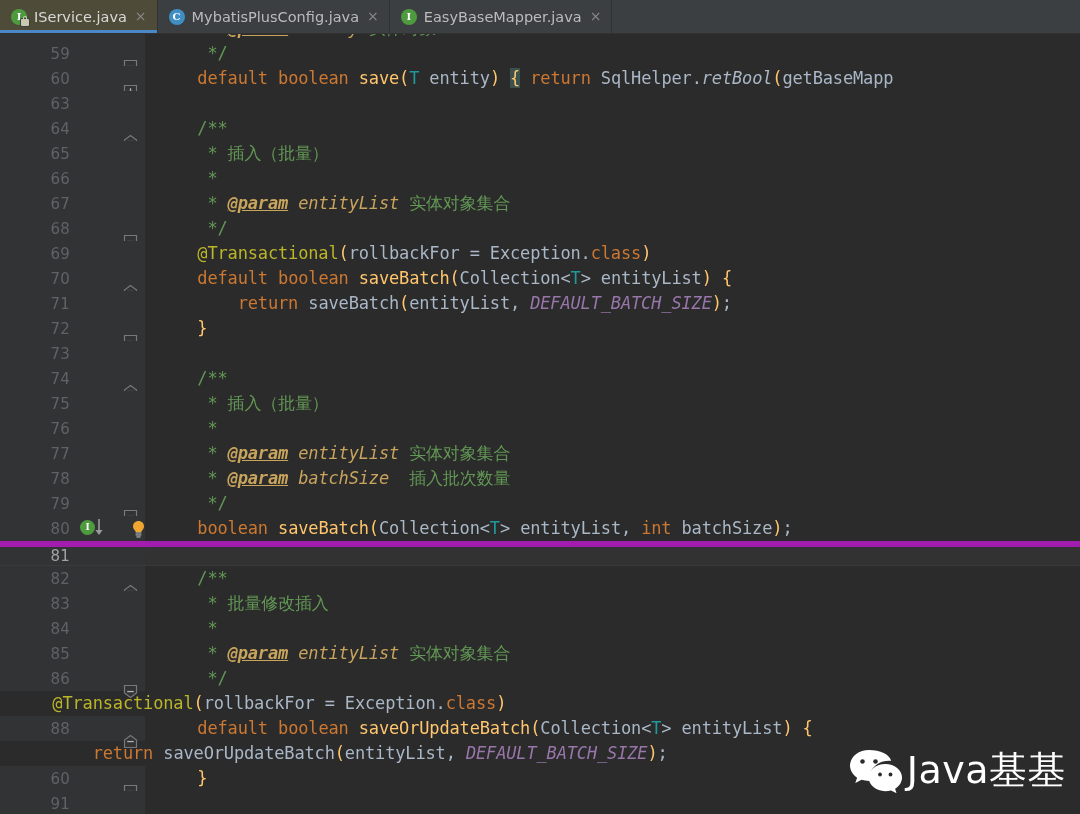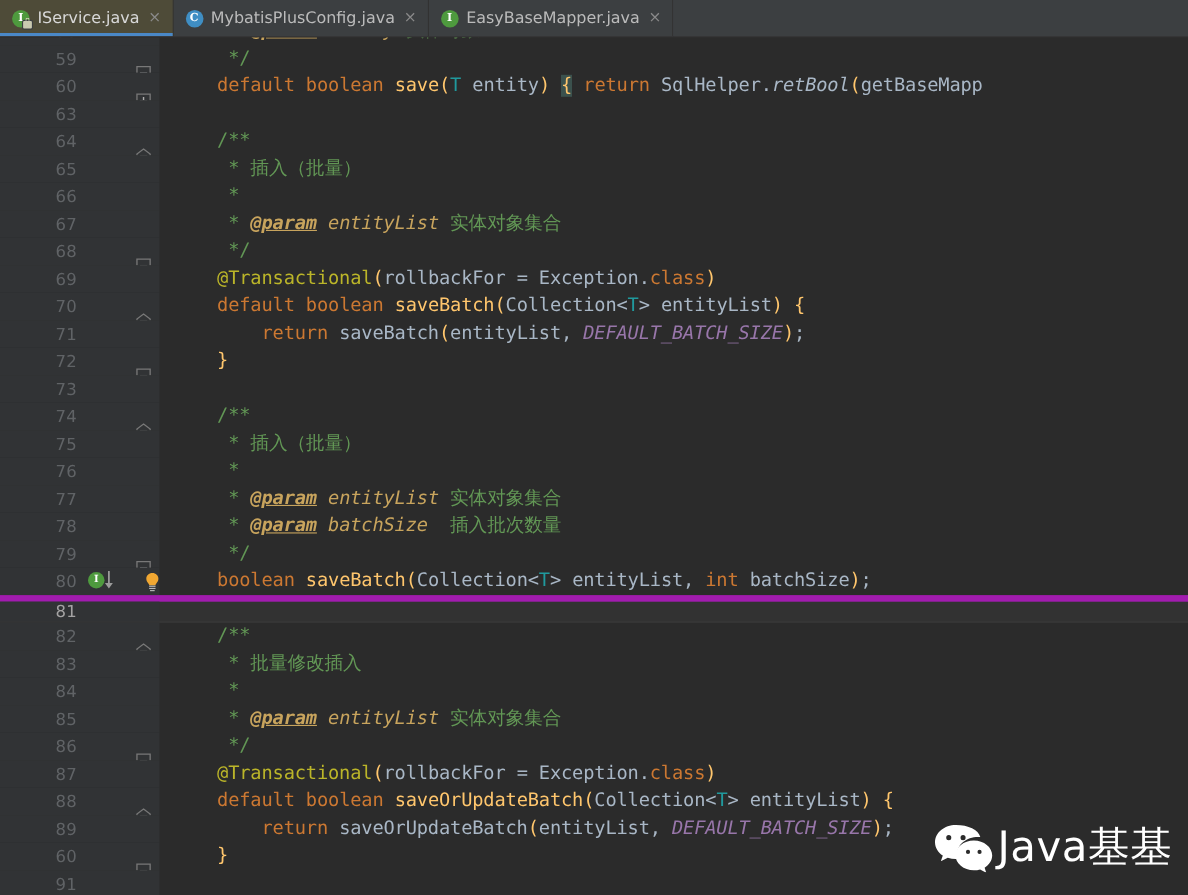--- a/index.html
+++ b/index.html
@@ -655,53 +655,39 @@
                 <svg viewBox="0 0 15 15" width="15" height="15">
                   <path d="M1.5 1.5 L13.5 1.5 L13.5 9 L7.5 13.5 L1.5 9 Z" fill="#313335" stroke="#787878" stroke-width="1.2"></path>
                   <rect x="4.2" y="6.9" width="6.6" height="1.3" fill="#b0b0b0"></rect>
                 </svg>
               </div>
             </div>
           </div>
           <div class="code"><span class="cmt">     */</span></div>
         </div>
         <div class="row">
-          <div class="gutter">
-            <div class="lineno">87</div>
-            <div class="annot"></div>
-            <div class="foldstrip">
-              <div class="foldline"></div>
-            </div>
-          </div>
           <div class="code"><span class="punct">    </span><span class="anno">@Transactional</span><span class="paren">(</span><span class="ident">rollbackFor</span><span class="punct"> = </span><span class="ident">Exception.</span><span class="kw">class</span><span class="paren">)</span></div>
         </div>
         <div class="row">
           <div class="gutter">
             <div class="lineno">88</div>
             <div class="annot"></div>
             <div class="foldstrip">
               <div class="foldline"></div>
               <div class="foldmark">
                 <svg viewBox="0 0 15 15" width="15" height="15">
                   <path d="M7.5 1.5 L13.5 6 L13.5 13.5 L1.5 13.5 L1.5 6 Z" fill="#313335" stroke="#787878" stroke-width="1.2"></path>
                   <rect x="4.2" y="6.9" width="6.6" height="1.3" fill="#b0b0b0"></rect>
                 </svg>
               </div>
             </div>
           </div>
           <div class="code"><span class="punct">    </span><span class="kw">default</span><span class="punct"> </span><span class="kw">boolean</span><span class="punct"> </span><span class="meth">saveOrUpdateBatch</span><span class="paren">(</span><span class="ident">Collection</span><span class="punct">&lt;</span><span class="generic">T</span><span class="punct">&gt;</span><span class="ident"> entityList</span><span class="paren">)</span><span class="punct"> </span><span class="paren">{</span></div>
         </div>
         <div class="row">
-          <div class="gutter">
-            <div class="lineno">89</div>
-            <div class="annot"></div>
-            <div class="foldstrip">
-              <div class="foldline"></div>
-            </div>
-          </div>
           <div class="code"><span class="punct">        </span><span class="kw">return</span><span class="punct"> </span><span class="ident">saveOrUpdateBatch</span><span class="paren">(</span><span class="ident">entityList</span><span class="punct">, </span><span class="field">DEFAULT_BATCH_SIZE</span><span class="paren">)</span><span class="punct">;</span></div>
         </div>
         <div class="row">
           <div class="gutter">
             <div class="lineno">60</div>
             <div class="annot"></div>
             <div class="foldstrip">
               <div class="foldline"></div>
               <div class="foldmark">
                 <svg viewBox="0 0 15 15" width="15" height="15">

